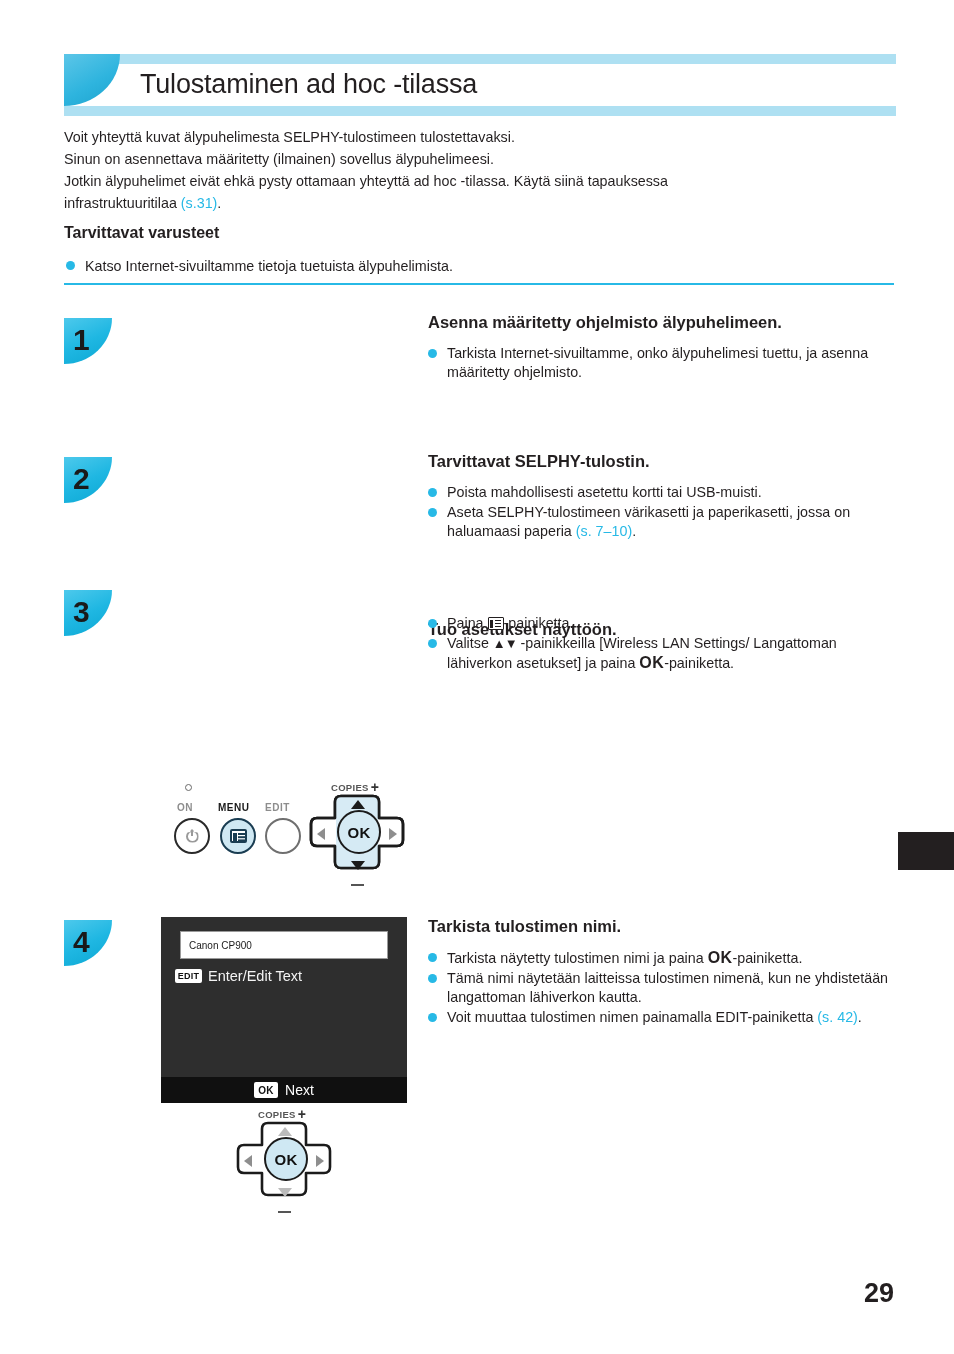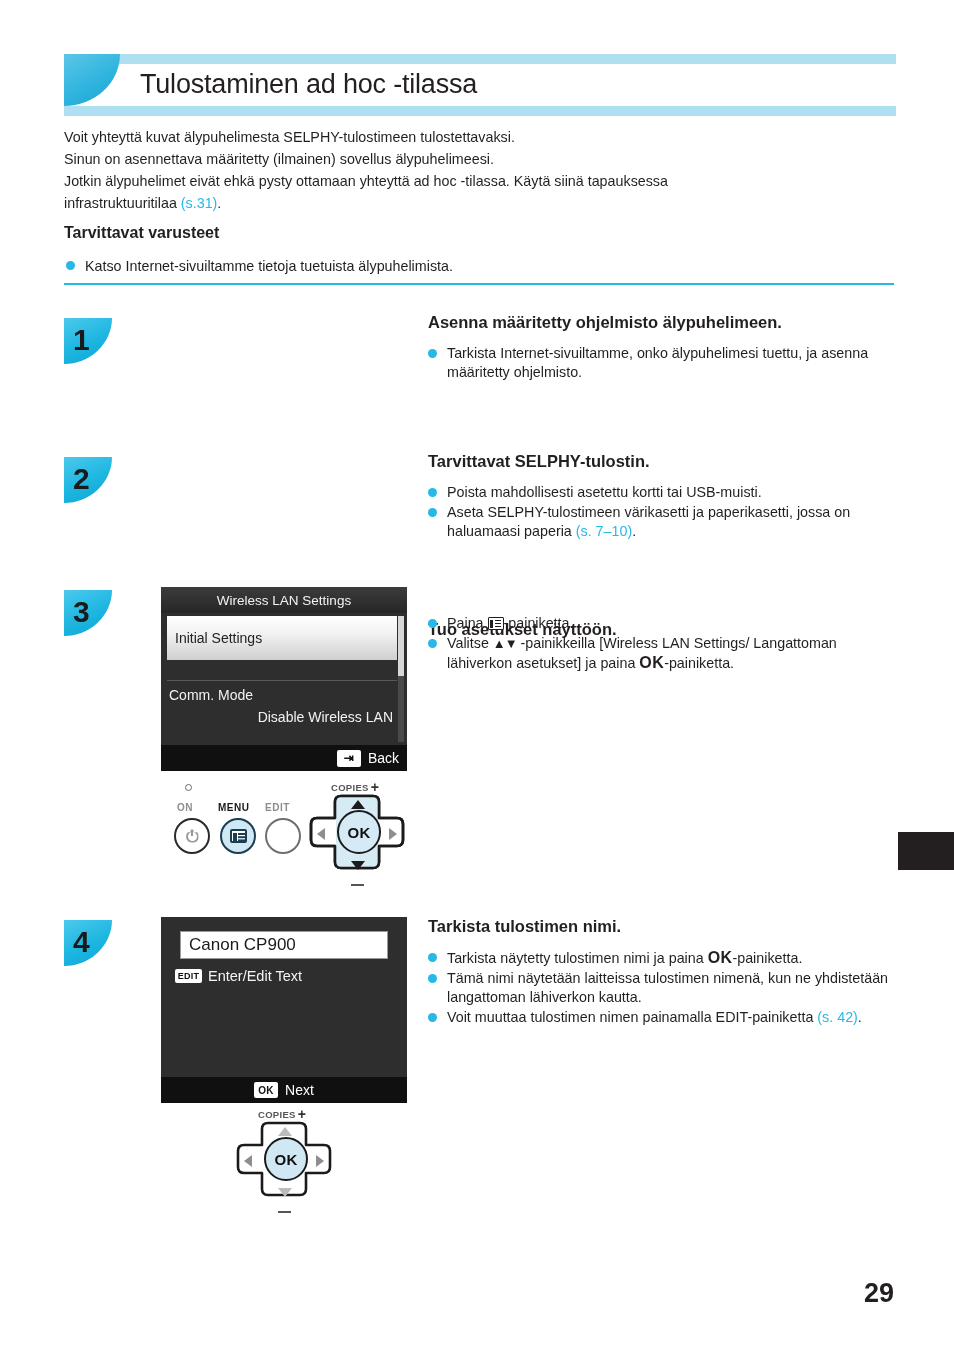--- a/index.html
+++ b/index.html
@@ -141,21 +141,21 @@
     background: #fff; color: #111; font-weight: bold;
     border-radius: 2px;
   }
   .chip-back { width: 24px; height: 17px; font-size: 12px; }
   .chip-ok   { width: 24px; height: 16px; font-size: 10px; letter-spacing: .3px; }
   .chip-edit { width: 27px; height: 14px; font-size: 9px; letter-spacing: .2px; }
 
   .lcd-field {
     margin: 14px auto 0 auto; width: 208px; height: 28px;
     background: #fff; color: #1a1a1a; border: 1px solid #9a9a9a;
-    display: flex; align-items: center; padding-left: 8px; font-size: 17px;
+    display: flex; align-items: center; padding-left: 8px; font-size: 10px;
   }
   .lcd-editline {
     margin: 9px 0 0 14px; display: flex; align-items: center; gap: 6px;
     font-size: 14.5px; color: #f4f4f4;
   }
 
   
   .btnpanel { position: absolute; }
   .rbtn {
     position: absolute; border-radius: 50%;
@@ -278,34 +278,20 @@
     <div class="li">
       <span class="dot"></span>
       <span class="txt"><span>Aseta SELPHY-tulostimeen värikasetti ja paperikasetti, jossa on haluamaasi paperia </span><span class="ref">(s. 7–10)</span><span>.</span></span>
     </div>
   </div>
 
   <div class="badge" style="left:64px; top:590px;">
     <span>3</span>
   </div>
 
-  <div class="lcd" style="left:161px; top:587px; width:246px; height:184px;">
-    <div class="lcd-title">Wireless LAN Settings</div>
-    <div class="lcd-row-sel">Initial Settings</div>
-    <div class="lcd-divider"></div>
-    <div class="lcd-row">Comm. Mode</div>
-    <div class="lcd-row right">Disable Wireless LAN</div>
-    <div class="scrollbar">
-      <div class="scrollbar-thumb"></div>
-    </div>
-    <div class="lcd-footer">
-      <span class="key-chip chip-back">⇥</span>
-      <span>Back</span>
-    </div>
-  </div>
 
   <div class="step-title" style="left:428px; top:620px;">Tuo asetukset näyttöön.</div>
   <div class="step-list" style="left:428px; top:614px;">
     <div class="li">
       <span class="dot"></span>
       <span class="txt"><span>Paina </span><span class="menu-glyph"></span><span>-painiketta.</span></span>
     </div>
     <div class="li">
       <span class="dot"></span>
       <span class="txt"><span>Valitse </span><span class="arr">▲▼</span><span> -painikkeilla [Wireless LAN Settings/ Langattoman lähiverkon asetukset] ja paina </span><span class="bold-ok">OK</span><span>-painiketta.</span></span>

